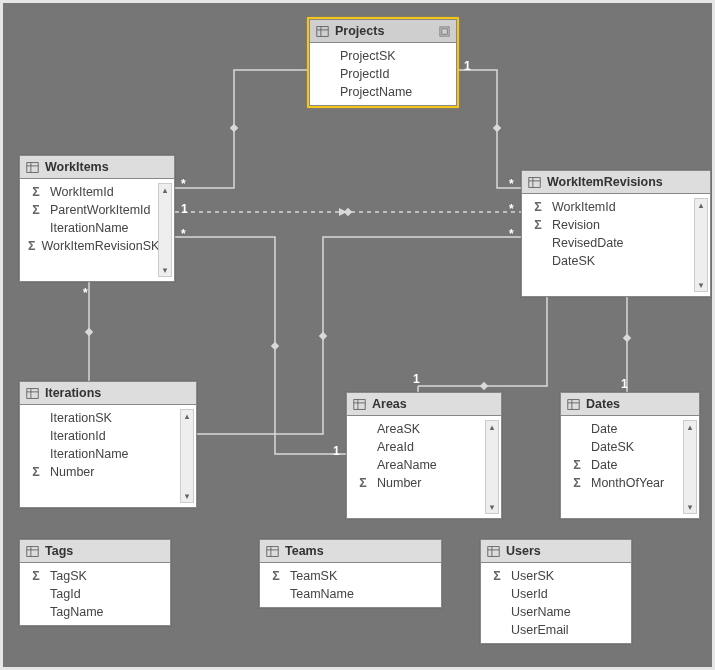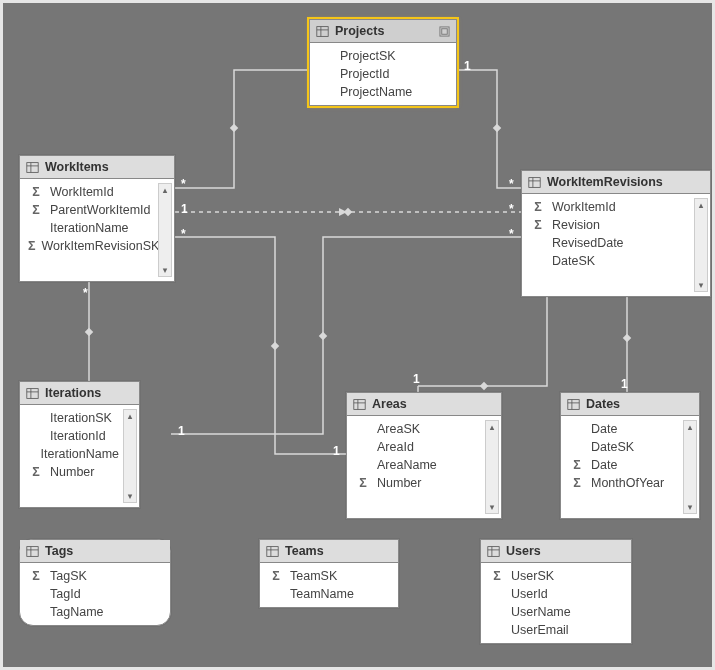--- a/index.html
+++ b/index.html
@@ -277,21 +277,21 @@
             <span>DateSK</span>
           </li>
       </ul>
       <div class="scrollbar">
         <span class="arrow">▴</span>
         <span class="arrow">▾</span>
       </div>
     </div>
   </div>
 
-  <div class="entity" style="left:16px; top:378px; width:121px;">
+  <div class="entity" style="left:16px; top:378px; width:178px;">
     <div class="header">
       <span class="icon-table">
           <svg viewBox="0 0 16 16">
             <rect x="1" y="2" width="14" height="12" fill="none" stroke="#555"></rect>
             <line x1="1" y1="6" x2="15" y2="6" stroke="#555"></line>
             <line x1="6" y1="2" x2="6" y2="14" stroke="#555"></line>
           </svg>
         </span>
       <span>Iterations</span>
     </div>
@@ -388,21 +388,21 @@
             <span>MonthOfYear</span>
           </li>
       </ul>
       <div class="scrollbar">
         <span class="arrow">▴</span>
         <span class="arrow">▾</span>
       </div>
     </div>
   </div>
 
-  <div class="entity" style="left:16px; top:536px; width:152px;border-radius:14px;">
+  <div class="entity" style="left:16px; top:536px; width:152px;">
     <div class="header">
       <span class="icon-table">
           <svg viewBox="0 0 16 16">
             <rect x="1" y="2" width="14" height="12" fill="none" stroke="#555"></rect>
             <line x1="1" y1="6" x2="15" y2="6" stroke="#555"></line>
             <line x1="6" y1="2" x2="6" y2="14" stroke="#555"></line>
           </svg>
         </span>
       <span>Tags</span>
     </div>
@@ -417,21 +417,21 @@
             <span>TagId</span>
           </li>
         <li>
             <span class="spacer"></span>
             <span>TagName</span>
           </li>
       </ul>
     </div>
   </div>
 
-  <div class="entity" style="left:256px; top:536px; width:140px;">
+  <div class="entity" style="left:256px; top:536px; width:183px;">
     <div class="header">
       <span class="icon-table">
           <svg viewBox="0 0 16 16">
             <rect x="1" y="2" width="14" height="12" fill="none" stroke="#555"></rect>
             <line x1="1" y1="6" x2="15" y2="6" stroke="#555"></line>
             <line x1="6" y1="2" x2="6" y2="14" stroke="#555"></line>
           </svg>
         </span>
       <span>Teams</span>
     </div>

